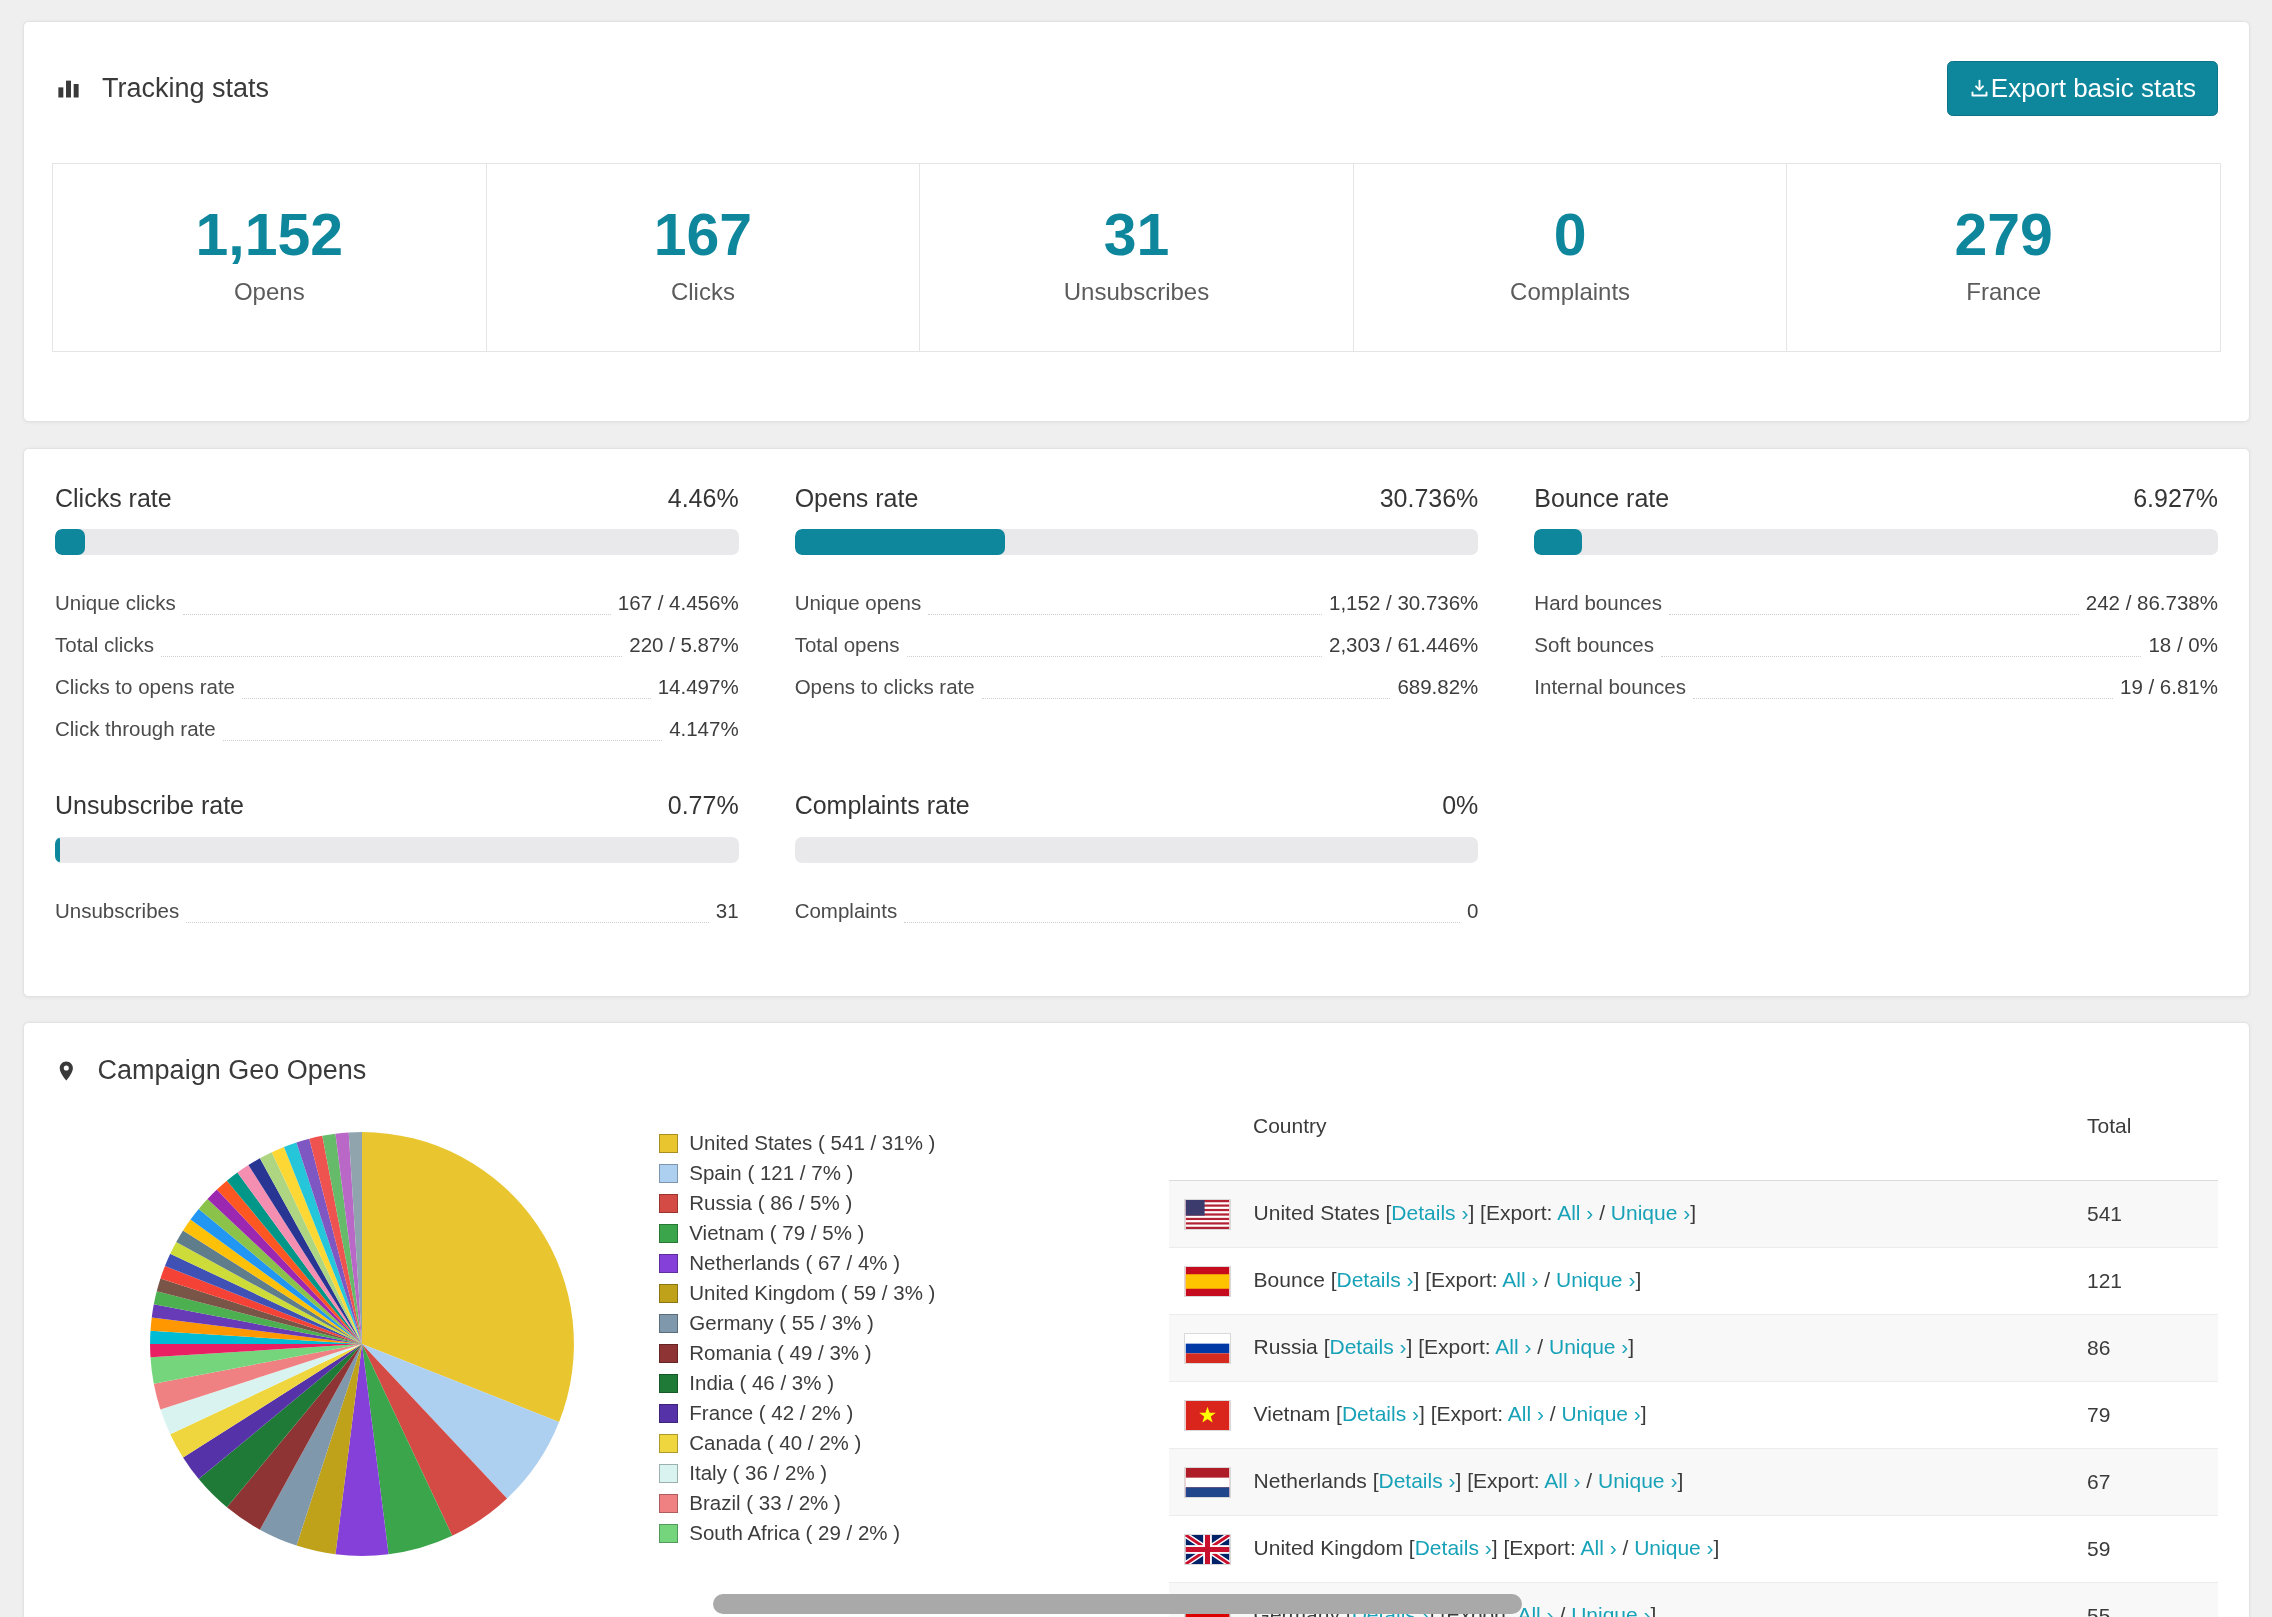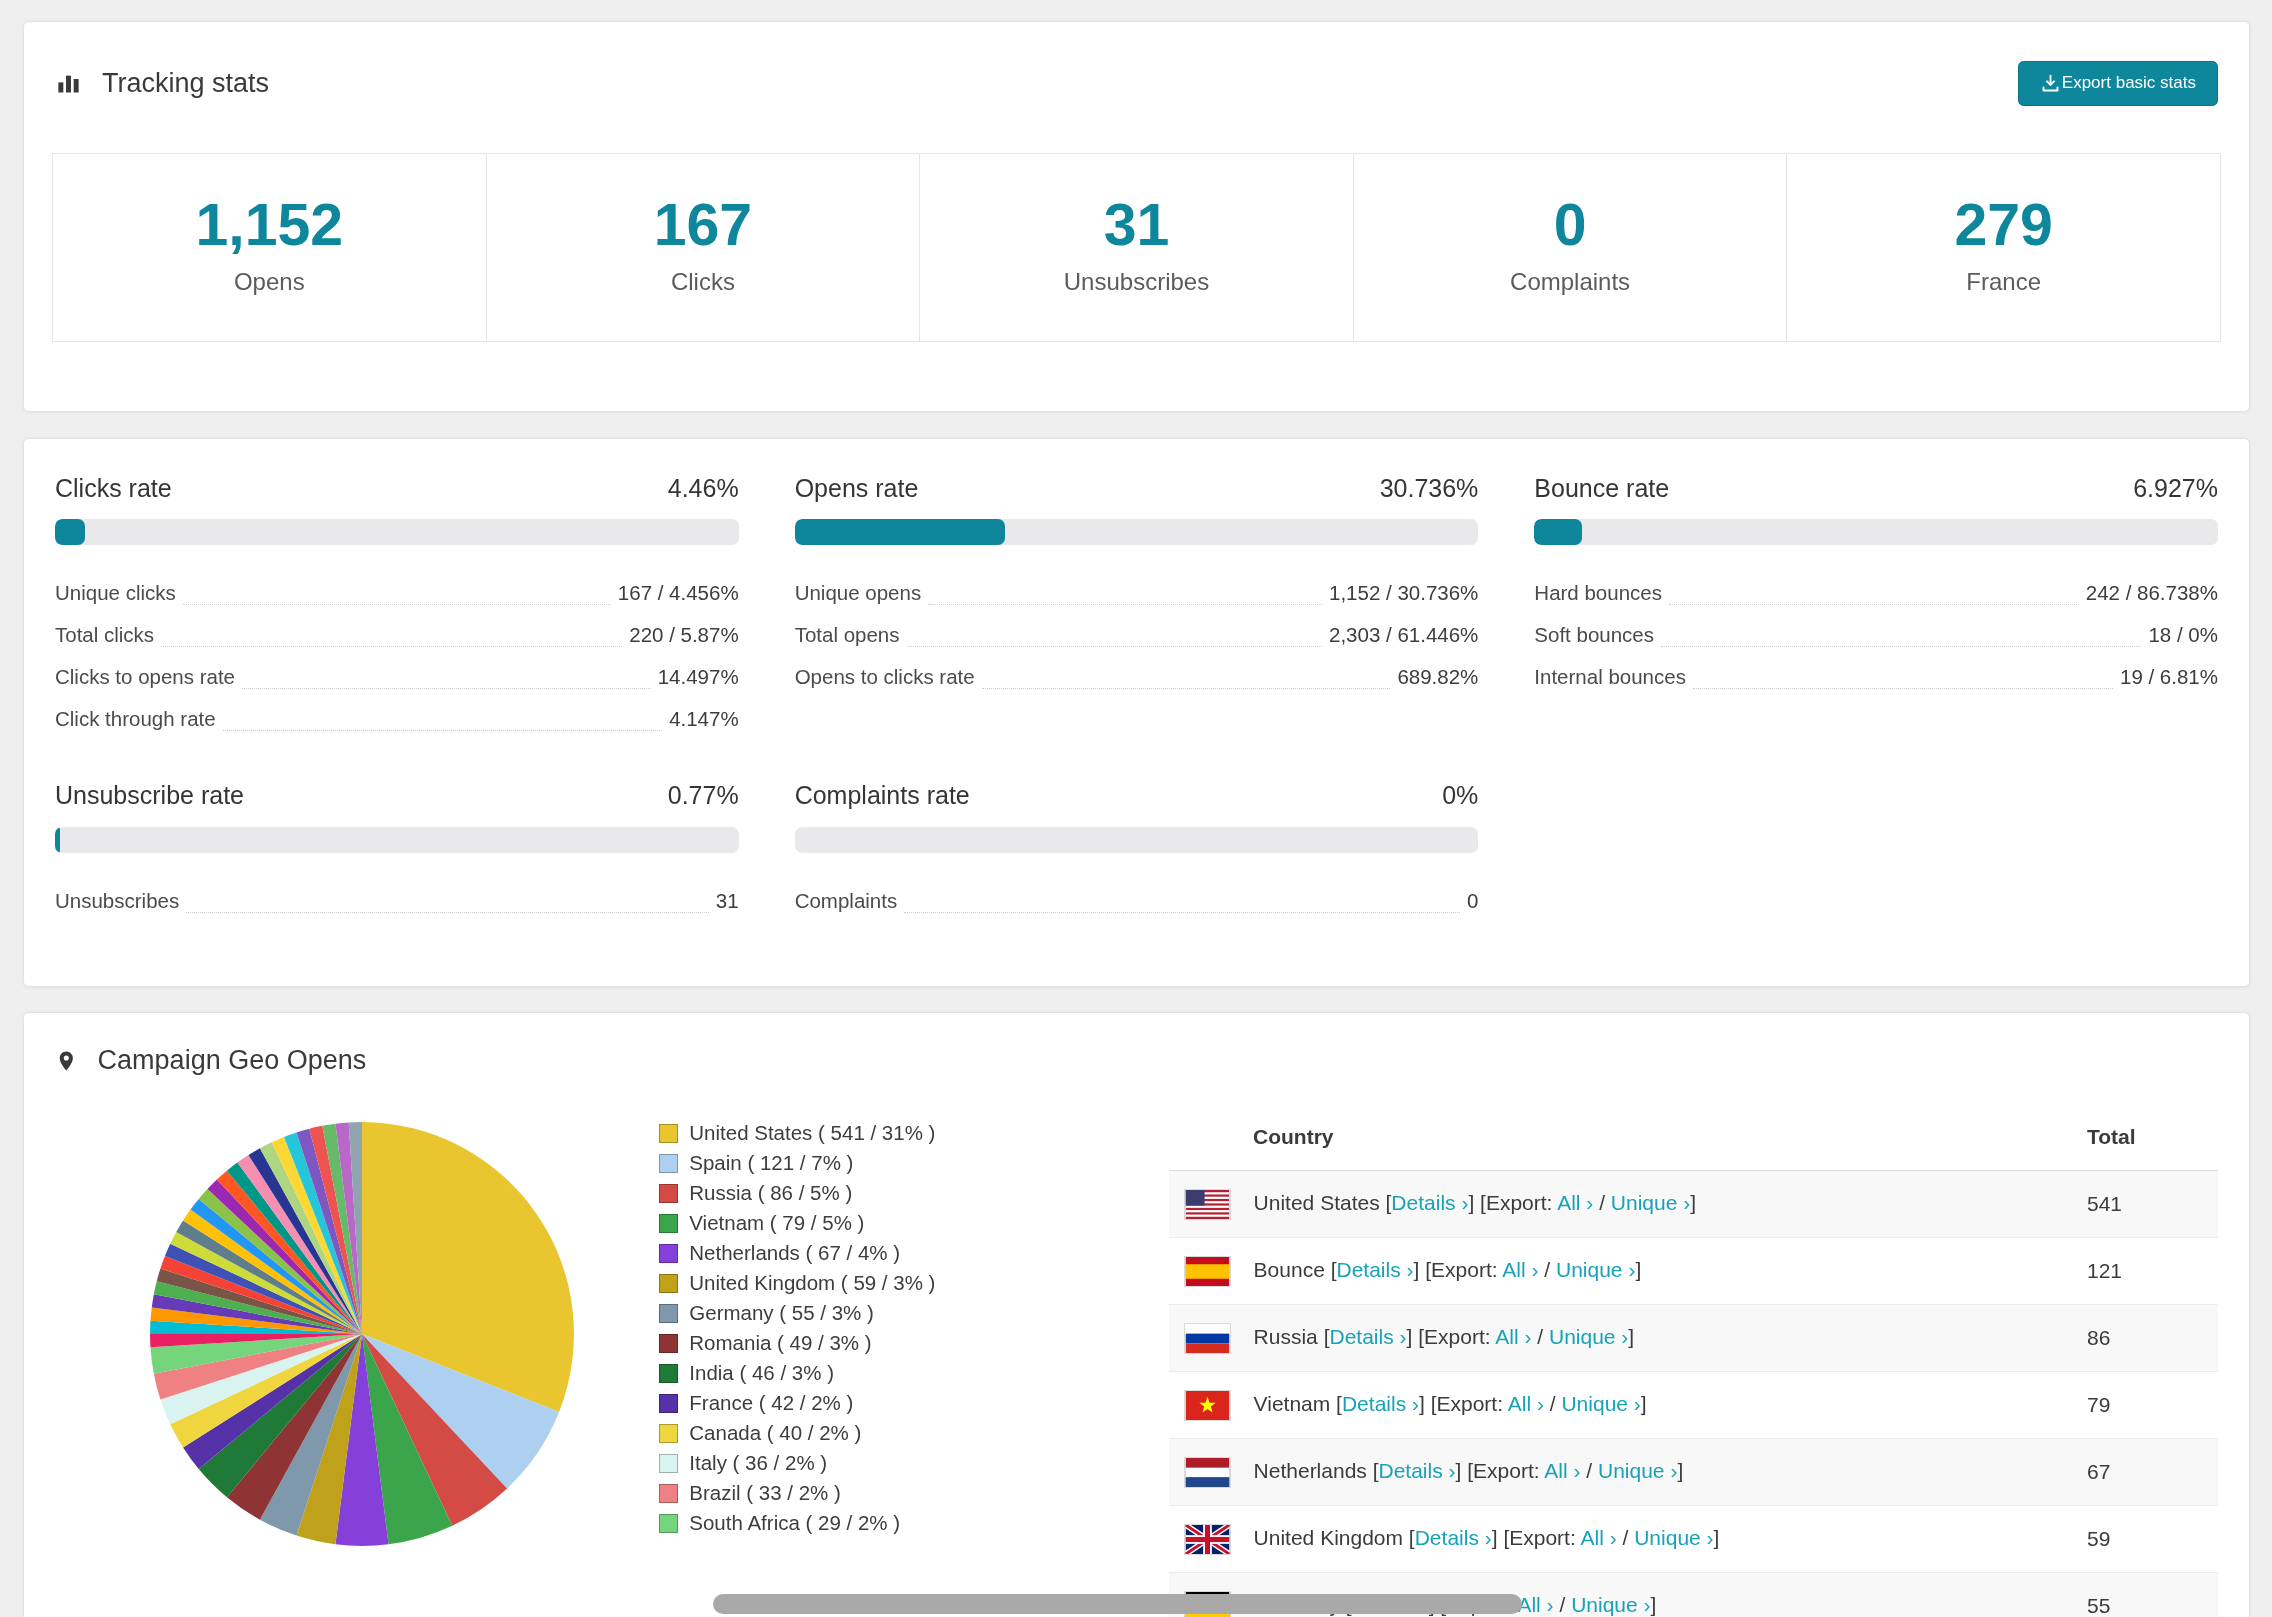--- a/index.html
+++ b/index.html
@@ -18,21 +18,21 @@
     box-shadow:0 0.7px 3.5px rgba(0,0,0,.05);
   }
   
   #card-tracking{margin-bottom:25.4px;padding-bottom:69px}
   .card-head{display:flex;align-items:center;justify-content:space-between;padding:39px 31px 47px}
   .card-title{display:flex;align-items:center;gap:20px;font-size:27px;font-weight:400;color:#3a3a3a}
   .card-title .ttl-icon{display:inline-flex;align-items:center}
   .btn-export{
     background:var(--accent,#0e879c);
     border:0.7px solid #0c7488;
-    color:#fff;font-size:17px;font-family:inherit;
+    color:#fff;font-size:26px;font-family:inherit;
     padding:11.3px 21px;border-radius:5.6px;
     display:inline-flex;align-items:center;gap:1px;cursor:pointer;
   }
   .stats-row{display:flex;margin:0 28px;border:0.7px solid #e5e5e5}
   .stat-cell{flex:1;text-align:center;padding:41px 0 45px}
   .stat-cell + .stat-cell{border-left:0.7px solid #e5e5e5}
   .stat-value{font-size:59px;font-weight:700;color:var(--accent,#0e879c);line-height:1.05}
   .stat-label{font-size:24px;color:#5c5c5c;margin-top:11.3px}
   
   #card-rates{
@@ -50,21 +50,21 @@
   
   #card-geo{padding:32px 31px 28px}
   #card-geo .card-title{margin-bottom:28px}
   .geo-content{display:flex;align-items:flex-start}
   .pie-wrap{width:438px;height:445px;margin-left:88px;margin-top:11.3px;flex:none}
   .pie-wrap svg{display:block;width:438px;height:438px}
   .legend{list-style:none;margin-left:78px;margin-top:14px;flex:none}
   .legend-item{display:flex;align-items:center;height:30px;font-size:20.5px;color:#3d3d3d}
   .legend-swatch{width:19px;height:19px;border:0.7px solid rgba(0,0,0,.28);margin-right:11.3px;flex:none}
   .geo-table{margin-left:auto;width:1049px;font-size:21px;color:#3b3b3b}
-  .geo-header{display:flex;align-items:center;height:67px;border-bottom:0.7px solid #dcdcdc;font-weight:700}
+  .geo-header{display:flex;height:67px;border-bottom:0.7px solid #dcdcdc;font-weight:400}
   .geo-header .col-country{flex:1;padding-left:84px}
   .col-total{width:131px}
   .geo-row{display:flex;align-items:center;height:67px;border-bottom:0.7px solid #ececec}
   .geo-row:nth-child(odd){background:#f8f8f8}
   .country-cell{flex:1;padding-left:15px;white-space:nowrap}
   .flag{display:inline-block;width:47px;height:31px;border:0.7px solid #d9d9d9;vertical-align:middle;margin-right:22.6px;overflow:hidden;background:#fff}
   .flag svg{display:block;width:100%;height:100%}
   .lnk{color:var(--link,#18a2b8);text-decoration:none}
   
   .h-scrollbar{position:absolute;left:713px;top:1594px;width:809px;height:20px;border-radius:10px;background:#a9a9a9;z-index:10}

